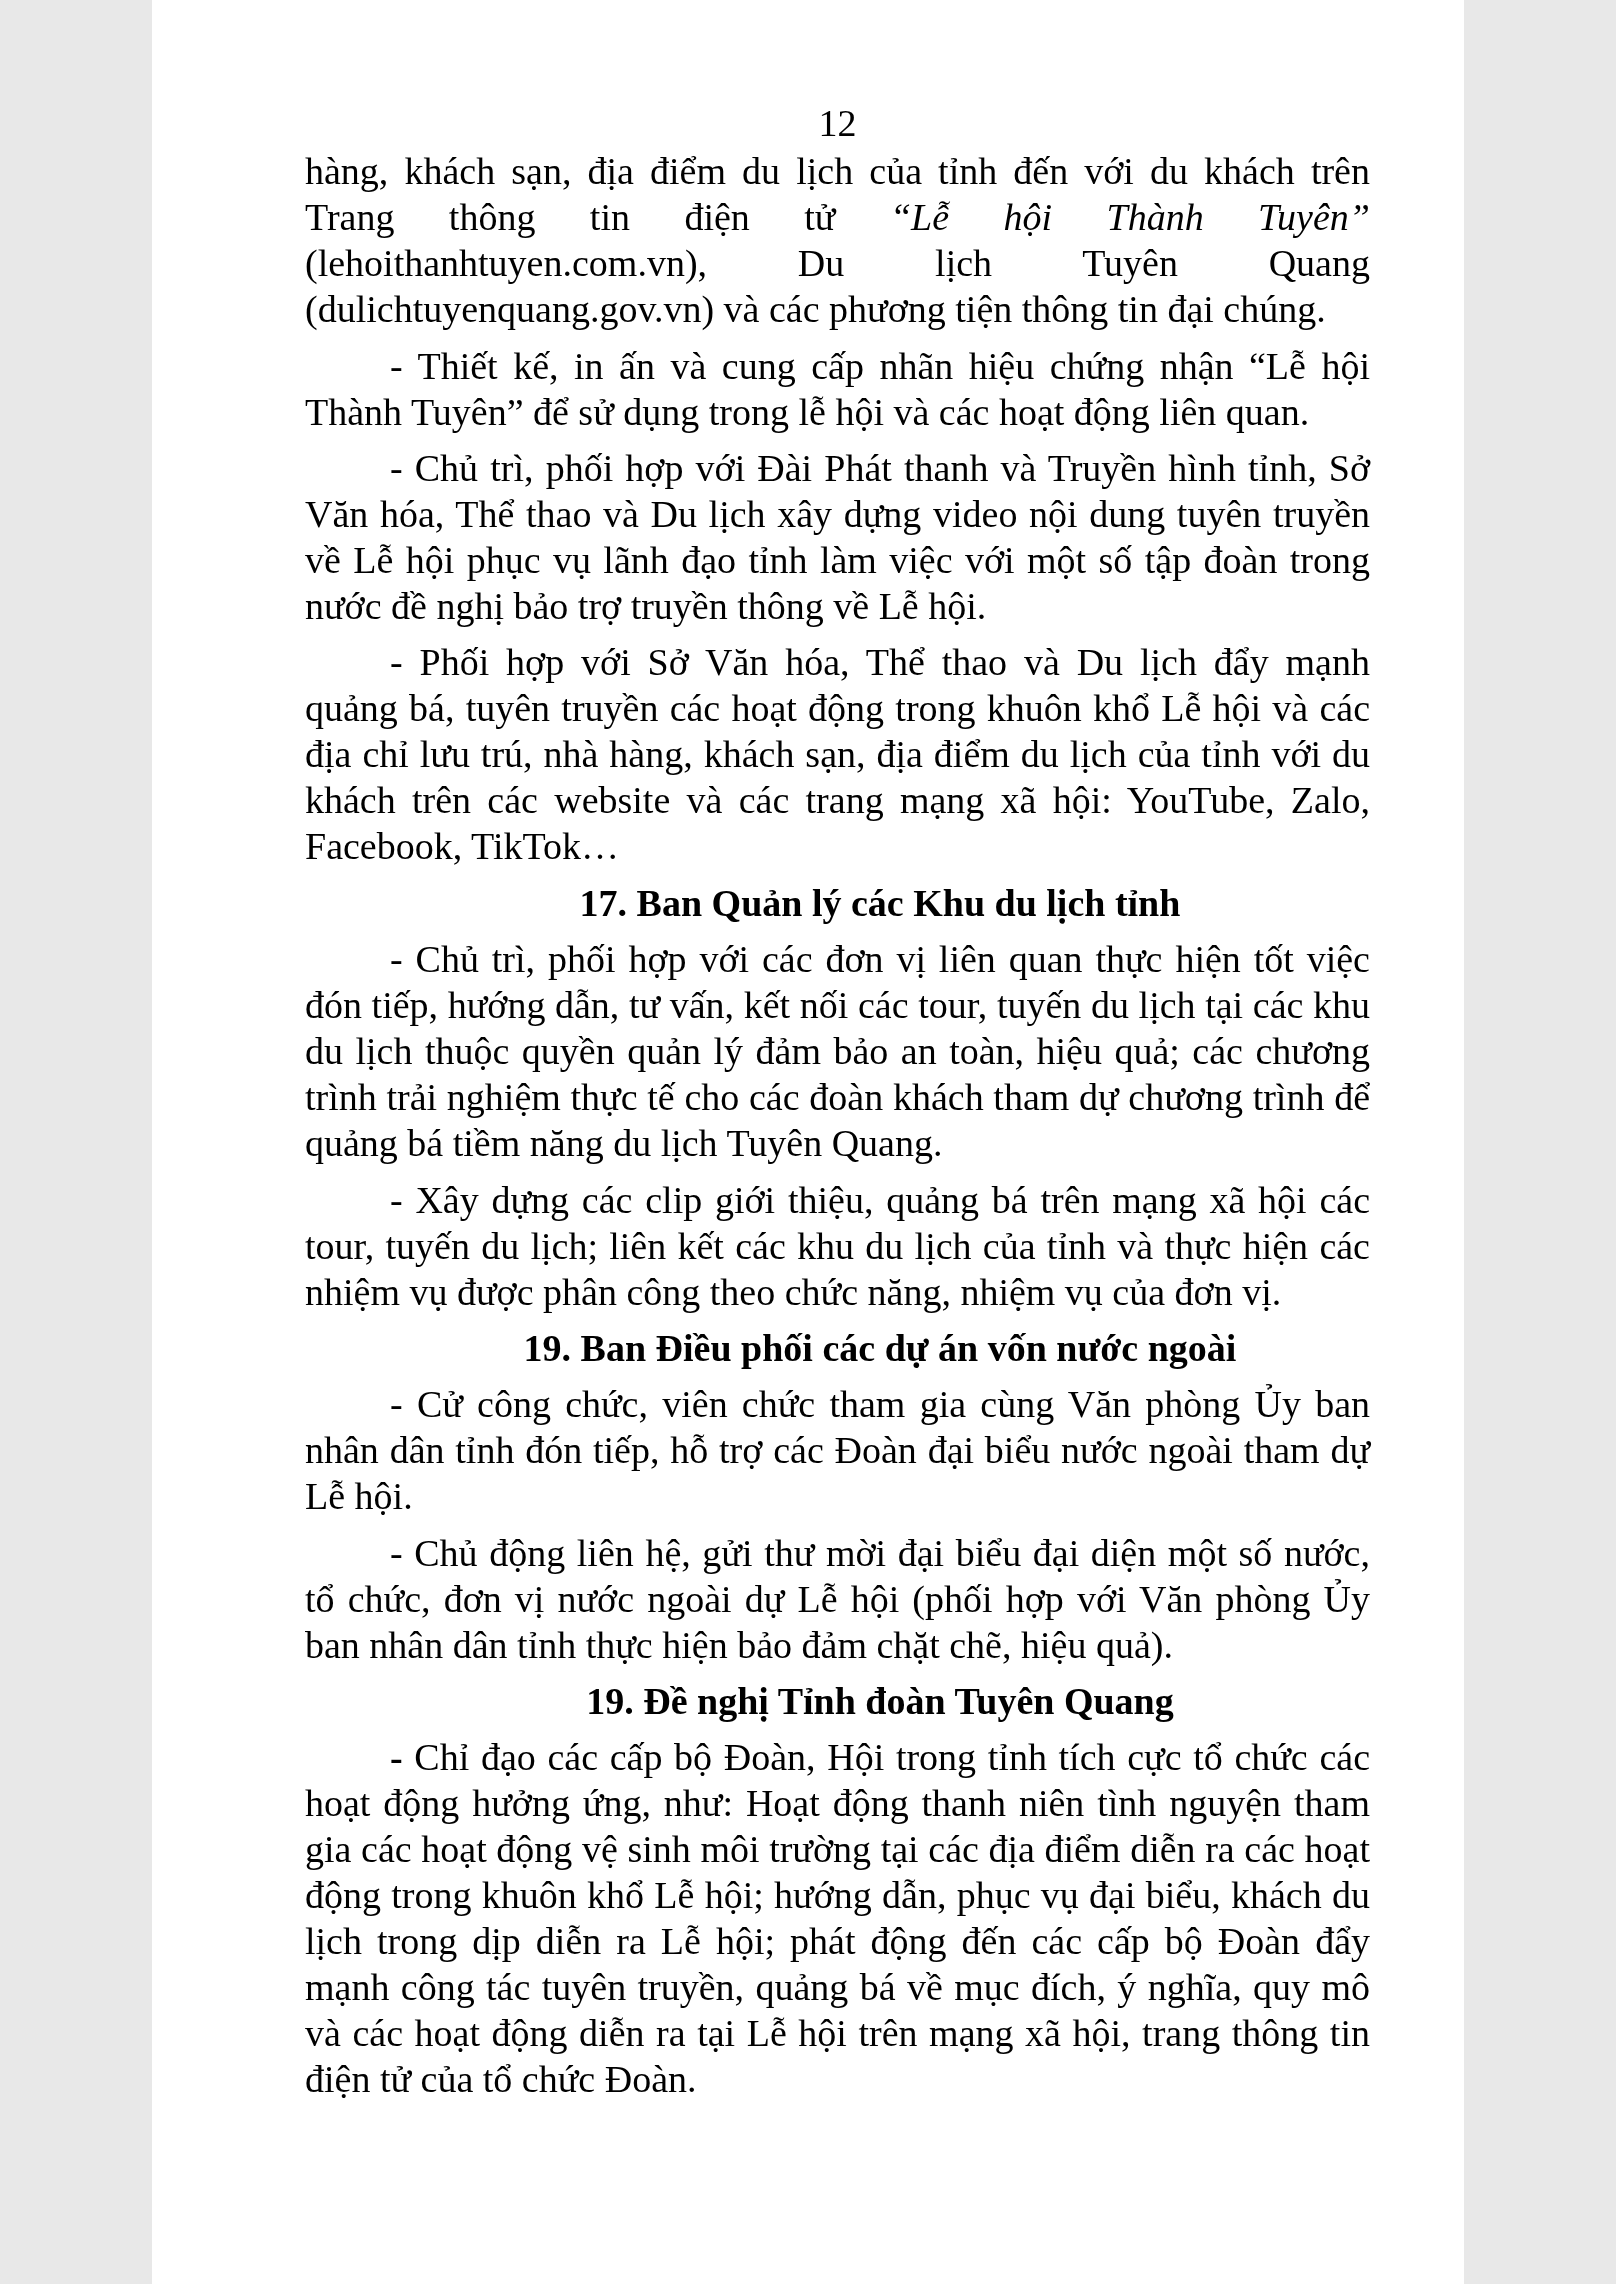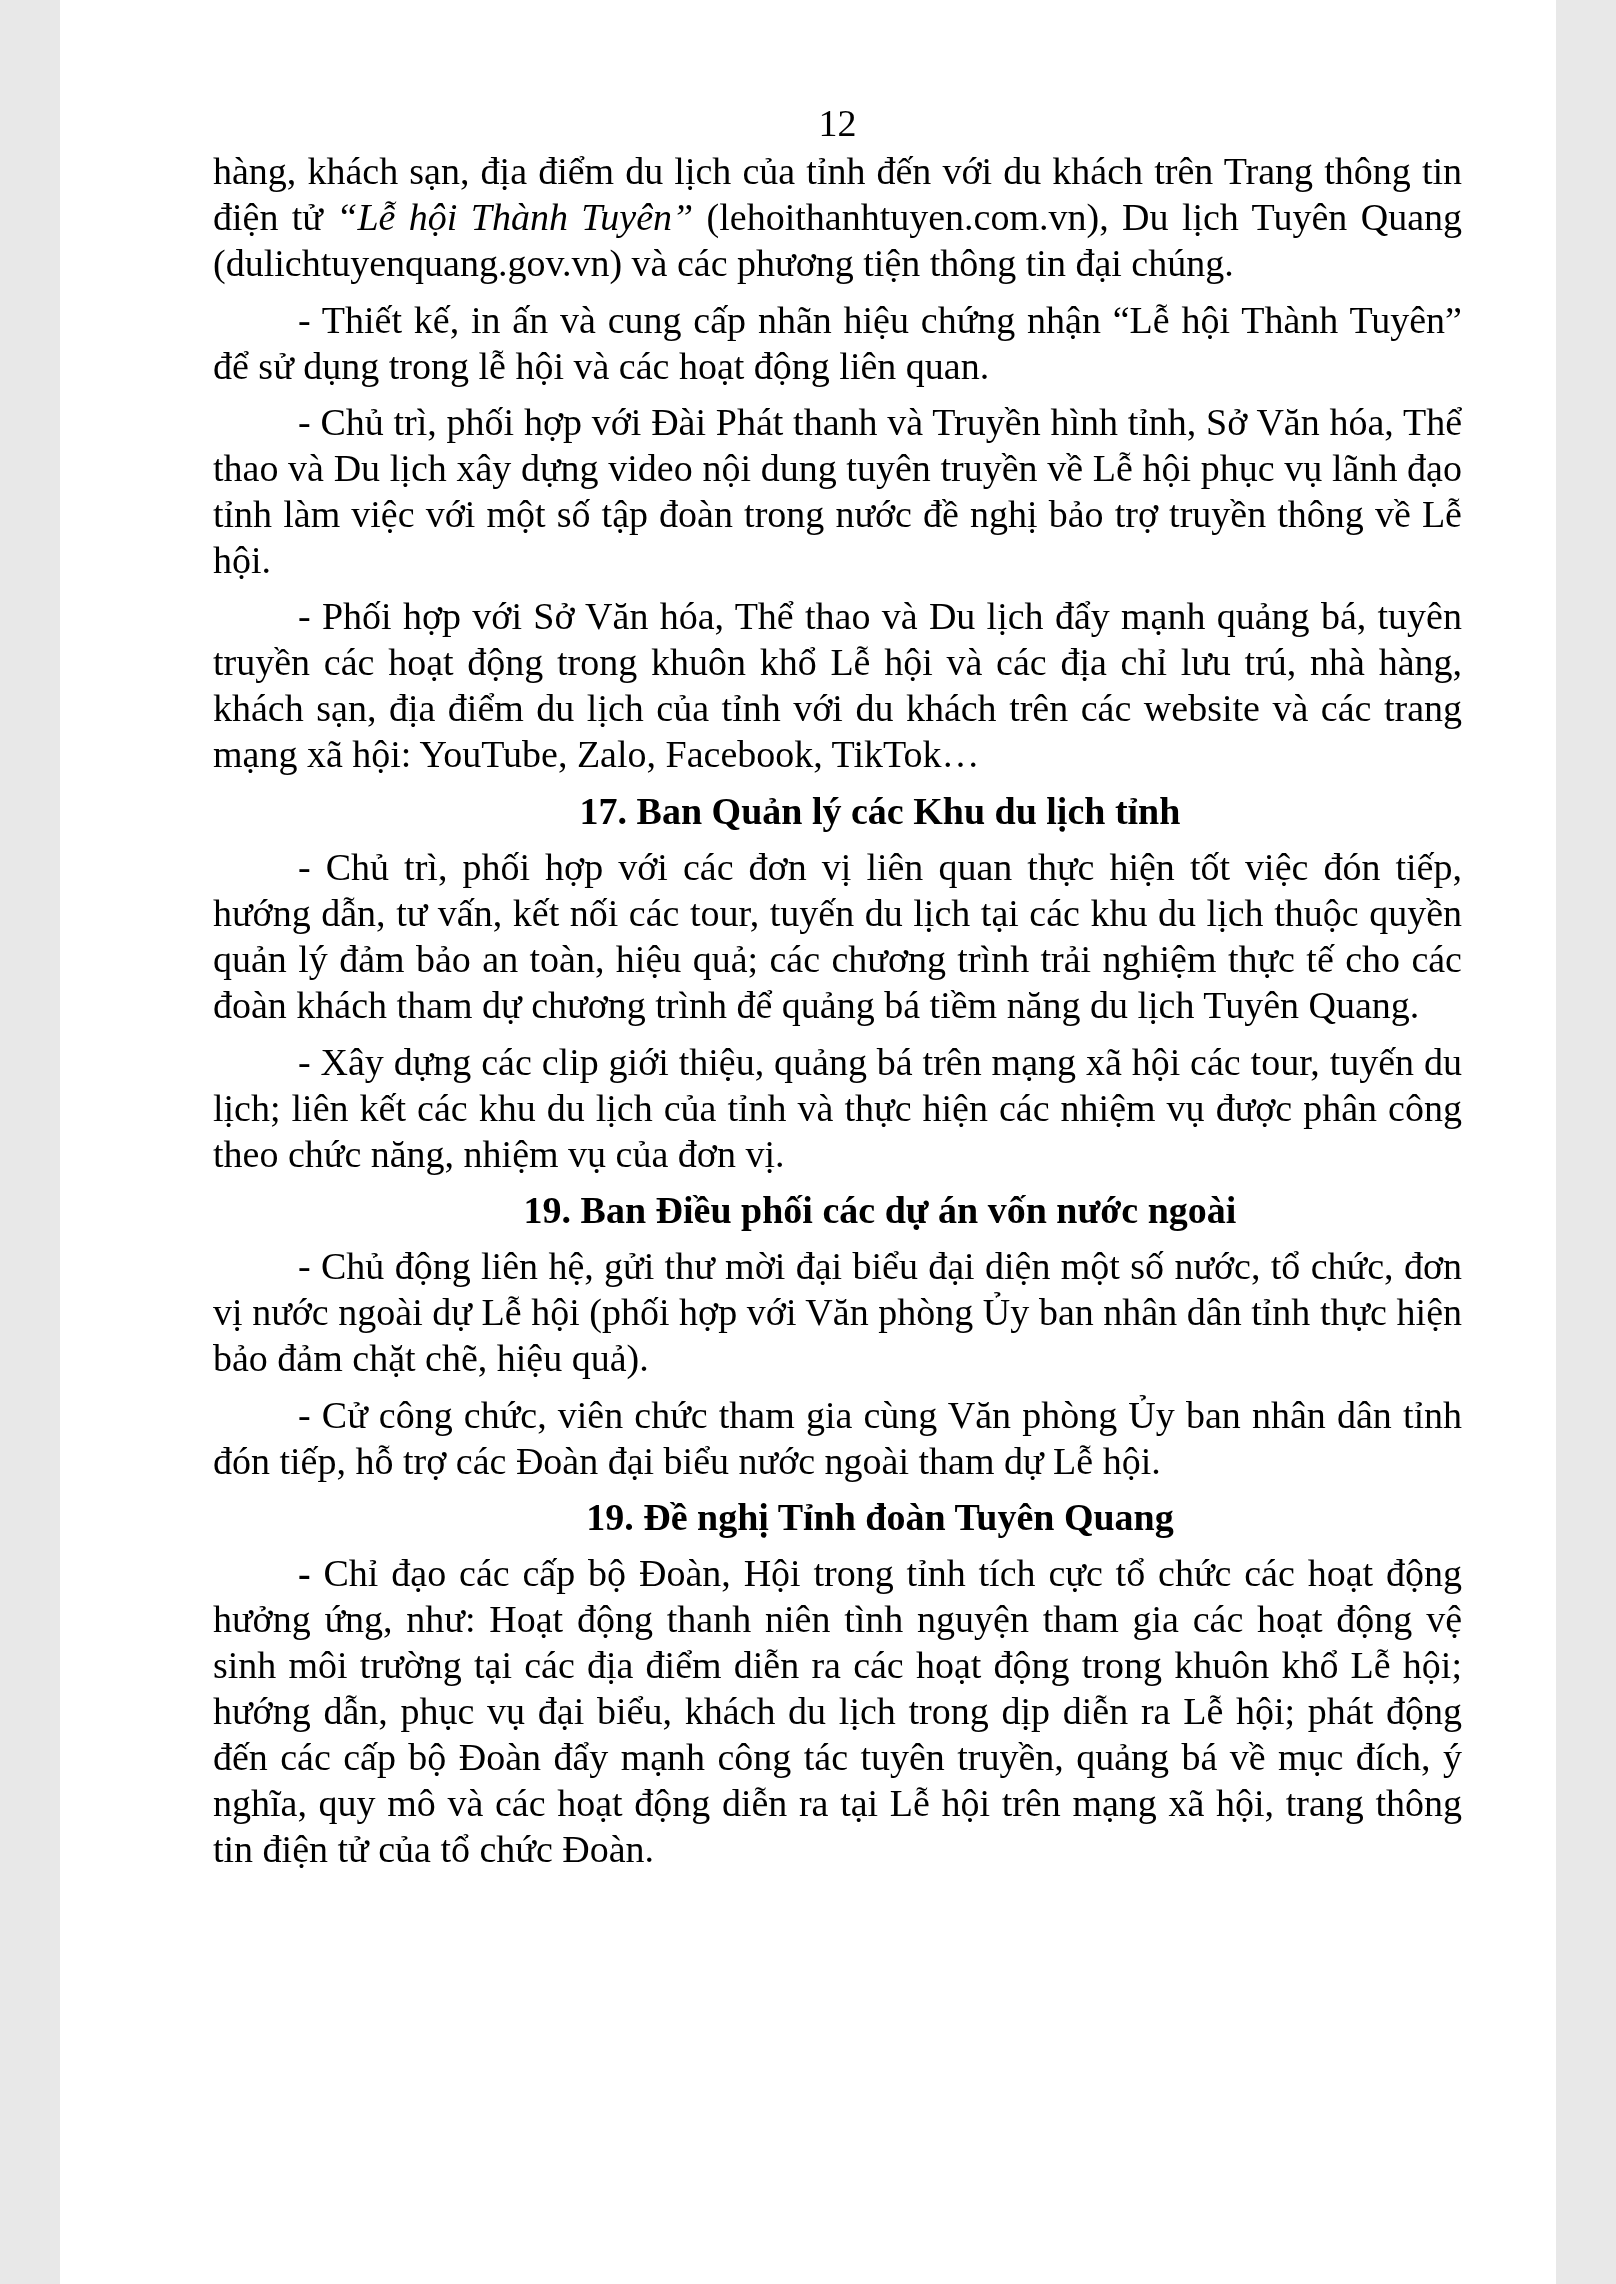--- a/index.html
+++ b/index.html
@@ -2,21 +2,21 @@
 <html style="font-size:10.4px"><head>
 <meta charset="utf-8">
 <style>
   html, body {
     margin: 0;
     padding: 0;
     background: #e8e8e8;
   }
   .page {
     position: relative;
-    width: 1496px;
+    width: 1312px;
     height: 2284px;
     margin: 0 auto;
     background: #ffffff;
     color: #000000;
     font-family: "Liberation Serif", "DejaVu Serif", serif;
     font-size: 38px;
     line-height: 46px;
     box-sizing: border-box;
     padding: 104px 94px 0 153px;
     overflow: hidden;
@@ -60,23 +60,23 @@
   <p class="body">- Phối hợp với Sở Văn hóa, Thể thao và Du lịch đẩy mạnh quảng bá, tuyên truyền các hoạt động trong khuôn khổ Lễ hội và các địa chỉ lưu trú, nhà hàng, khách sạn, địa điểm du lịch của tỉnh với du khách trên các website và các trang mạng xã hội: YouTube, Zalo, Facebook, TikTok…</p>
 
   <p class="heading">17. Ban Quản lý các Khu du lịch tỉnh</p>
 
   <p class="body">- Chủ trì, phối hợp với các đơn vị liên quan thực hiện tốt việc đón tiếp, hướng dẫn, tư vấn, kết nối các tour, tuyến du lịch tại các khu du lịch thuộc quyền quản lý đảm bảo an toàn, hiệu quả; các chương trình trải nghiệm thực tế cho các đoàn khách tham dự chương trình để quảng bá tiềm năng du lịch Tuyên Quang.</p>
 
   <p class="body">- Xây dựng các clip giới thiệu, quảng bá trên mạng xã hội các tour, tuyến du lịch; liên kết các khu du lịch của tỉnh và thực hiện các nhiệm vụ được phân công theo chức năng, nhiệm vụ của đơn vị.</p>
 
   <p class="heading">19. Ban Điều phối các dự án vốn nước ngoài</p>
 
+  <p class="body">- Cử công chức, viên chức tham gia cùng Văn phòng Ủy ban nhân dân tỉnh đón tiếp, hỗ trợ các Đoàn đại biểu nước ngoài tham dự Lễ hội.</p>
+
   <p class="body">- Chủ động liên hệ, gửi thư mời đại biểu đại diện một số nước, tổ chức, đơn vị nước ngoài dự Lễ hội (phối hợp với Văn phòng Ủy ban nhân dân tỉnh thực hiện bảo đảm chặt chẽ, hiệu quả).</p>
-
-  <p class="body">- Cử công chức, viên chức tham gia cùng Văn phòng Ủy ban nhân dân tỉnh đón tiếp, hỗ trợ các Đoàn đại biểu nước ngoài tham dự Lễ hội.</p>
 
   <p class="heading">19. Đề nghị Tỉnh đoàn Tuyên Quang</p>
 
   <p class="body"><b class="dash">-</b><span> Chỉ đạo các cấp bộ Đoàn, Hội trong tỉnh tích cực tổ chức các hoạt động hưởng ứng, như: Hoạt động thanh niên tình nguyện tham gia các hoạt động vệ sinh môi trường tại các địa điểm diễn ra các hoạt động trong khuôn khổ Lễ hội; hướng dẫn, phục vụ đại biểu, khách du lịch trong dịp diễn ra Lễ hội; phát động đến các cấp bộ Đoàn đẩy mạnh công tác tuyên truyền, quảng bá về mục đích, ý nghĩa, quy mô và các hoạt động diễn ra tại Lễ hội trên mạng xã hội, trang thông tin điện tử của tổ chức Đoàn.</span></p>
 
 
 </div>
 
 
 </body></html>

